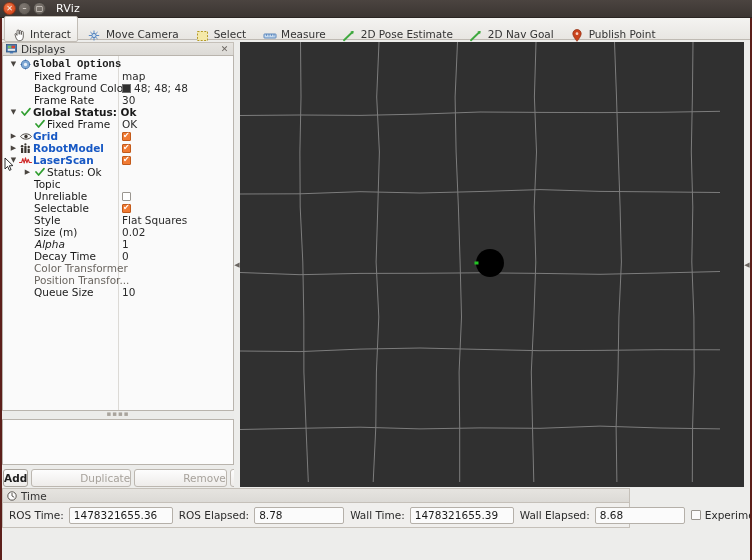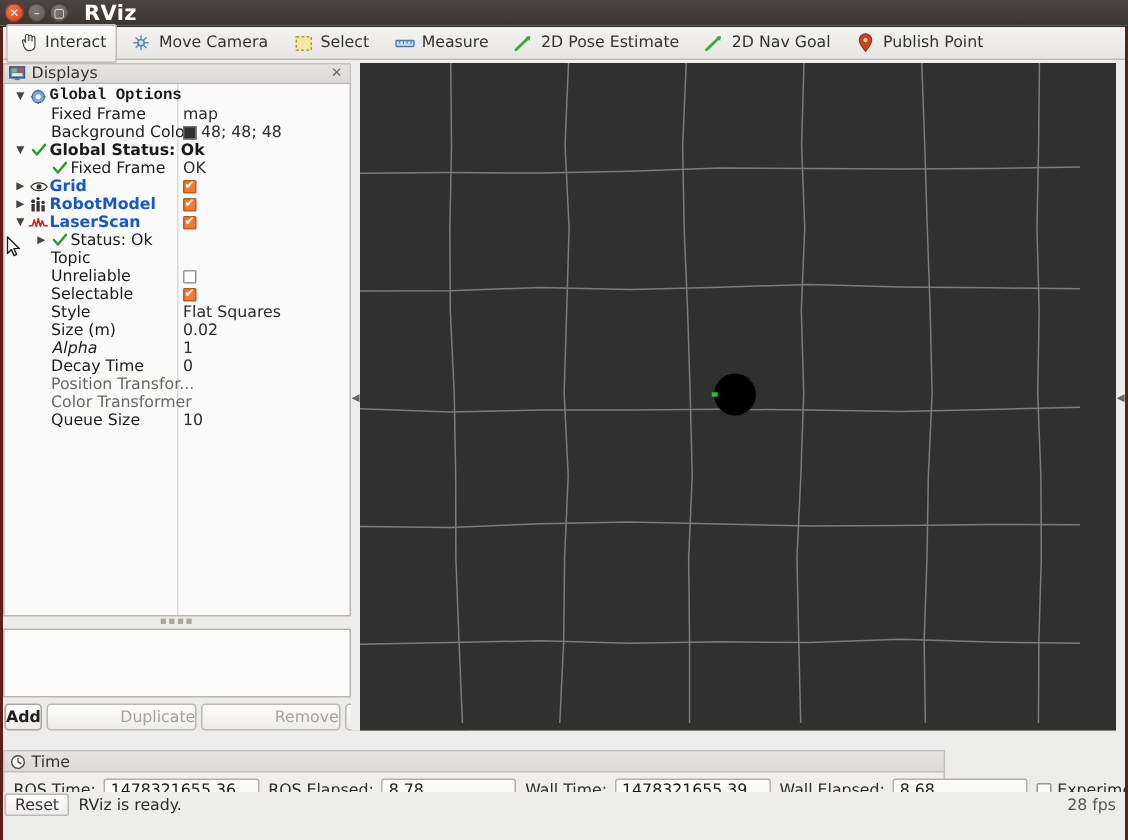--- a/index.html
+++ b/index.html
@@ -29,34 +29,34 @@
   .wbtn {
     width: 13px; height: 13px; border-radius: 50%;
     display: flex; align-items: center; justify-content: center;
     font-size: 8px; color: #f5efe8; line-height: 1;
     border: 1px solid rgba(0,0,0,0.35);
   }
   .wbtn.close { background: radial-gradient(circle at 35% 30%, #f07746, #cf3c14); }
   .wbtn.min   { background: radial-gradient(circle at 35% 30%, #7f7872, #5d5751); }
   .wbtn.max   { background: radial-gradient(circle at 35% 30%, #7f7872, #5d5751); }
   .wtitle {
-    color: #fdfdfd; font-size: 14px; font-weight: bold;
+    color: #fdfdfd; font-size: 11px; font-weight: normal;
     margin-left: 10px; letter-spacing: 0.2px;
   }
 
   
   .toolbar {
     position: absolute; left: 0; top: 18px; width: 752px; height: 22px;
     background: linear-gradient(to bottom, #f4f3f1 0%, #e8e6e2 100%);
     border-bottom: 1px solid #bfbab3;
     display: flex; align-items: center;
     padding-left: 4px;
   }
   .tbtn {
-    display: flex; align-items: center; height: 18px;
+    display: flex; align-items: flex-start; height: 18px;
     padding: 12px 6px; margin-right: 2px;
     font-size: 10.5px; color: #333; white-space: nowrap;
     border: 1px solid transparent; border-radius: 2px;
     background: transparent;
   }
   .tbtn.active {
     background: linear-gradient(to bottom,#fcfcfc,#eceae6);
     border: 1px solid #c2bdb6;
     box-shadow: inset 0 1px 0 #fff;
   }
@@ -164,21 +164,21 @@
     position: absolute; top: 42px; width: 6px; height: 445px;
     background: #ededeb;
     display: flex; align-items: center; justify-content: center;
     font-size: 7px; color: #6a6560;
   }
   .splitter-l { left: 234px; }
   .splitter-r { left: 744px; }
 
   
   .timedock {
-    position: absolute; left: 2px; top: 500px; width: 628px; height: 40px;
+    position: absolute; left: 2px; top: 488px; width: 628px; height: 40px;
   }
   .time-title {
     height: 14px; background: linear-gradient(to bottom,#e6e4e0,#dcdad6);
     border: 1px solid #c5c0b9; border-bottom: none;
     display: flex; align-items: center; padding: 0 3px;
     font-size: 10.5px; color: #333;
   }
   .time-title .dticon { width: 11px; height: 11px; margin-right: 4px;
       display:inline-flex; align-items:center; justify-content:center;}
   .time-body {
@@ -359,20 +359,24 @@
             <span class="val">map</span>
           </div>
           <div class="row" style="top: 0px;">
             <span class="name plain" style="left: 31px;">Background Color</span>
             <span class="val">
               <span class="swatch" style="background: rgb(48, 48, 48);"></span>
               <span>48; 48; 48</span>
             </span>
           </div>
           <div class="row" style="top: 0px;">
+            <span class="name plain" style="left: 31px;">Frame Rate</span>
+            <span class="val">30</span>
+          </div>
+          <div class="row" style="top: 0px;">
             <span class="arrow" style="left: 6px;">▼</span>
             <span class="ic" style="left: 16px;">
               <svg width="10" height="10" viewBox="0 0 10 10">
                 <path d="M1 5 L3.6 8 L9 1.6" stroke="#2f9e2f" stroke-width="1.7" fill="none" stroke-linecap="round" stroke-linejoin="round"></path>
               </svg>
             </span>
             <span class="name plain" style="font-weight: bold; left: 30px;">Global Status: Ok</span>
           </div>
           <div class="row" style="top: 0px;">
             <span class="ic" style="left: 30px;">
@@ -459,24 +463,24 @@
           </div>
           <div class="row" style="top: 0px;">
             <span class="name plain" style="left: 32px; font-style: italic;">Alpha</span>
             <span class="val">1</span>
           </div>
           <div class="row" style="top: 0px;">
             <span class="name plain" style="left: 31px;">Decay Time</span>
             <span class="val">0</span>
           </div>
           <div class="row" style="top: 0px;">
+            <span class="name dim" style="left: 31px;">Color Transformer</span>
+          </div>
+          <div class="row" style="top: 0px;">
             <span class="name dim" style="left: 31px;">Position Transfor...</span>
-          </div>
-          <div class="row" style="top: 0px;">
-            <span class="name dim" style="left: 31px;">Color Transformer</span>
           </div>
           <div class="row" style="top: 0px;">
             <span class="name plain" style="left: 31px;">Queue Size</span>
             <span class="val">10</span>
           </div>
         </div>
     </div>
 
     <div class="desc-grip">▪▪▪▪</div>
 
@@ -545,25 +549,20 @@
         <span class="flabel">Wall Elapsed:</span>
         <span class="tinput w2">8.68</span>
       </div>
       <div class="experimental">
         <span class="xchk"></span>
         <span>Experimental</span>
       </div>
     </div>
   </div>
 
-  <div class="statusbar">
-    <div class="resetbtn">Reset</div>
-    <div class="statustext">RViz is ready.</div>
-    <div class="fps">28 fps</div>
-  </div>
 
   <div class="bottomfill"></div>
   <div class="leftedge"></div>
   <div class="rightedge"></div>
 
   <div class="cursor">
     <svg width="11" height="15" viewBox="0 0 11 15">
       <path d="M1 1 L1 12 L3.6 9.4 L5.4 13.4 L7.1 12.6 L5.3 8.8 L8.9 8.6 Z" fill="#ffffff" stroke="#1a1a1a" stroke-width="0.9" stroke-linejoin="round"></path>
     </svg>
   </div>

